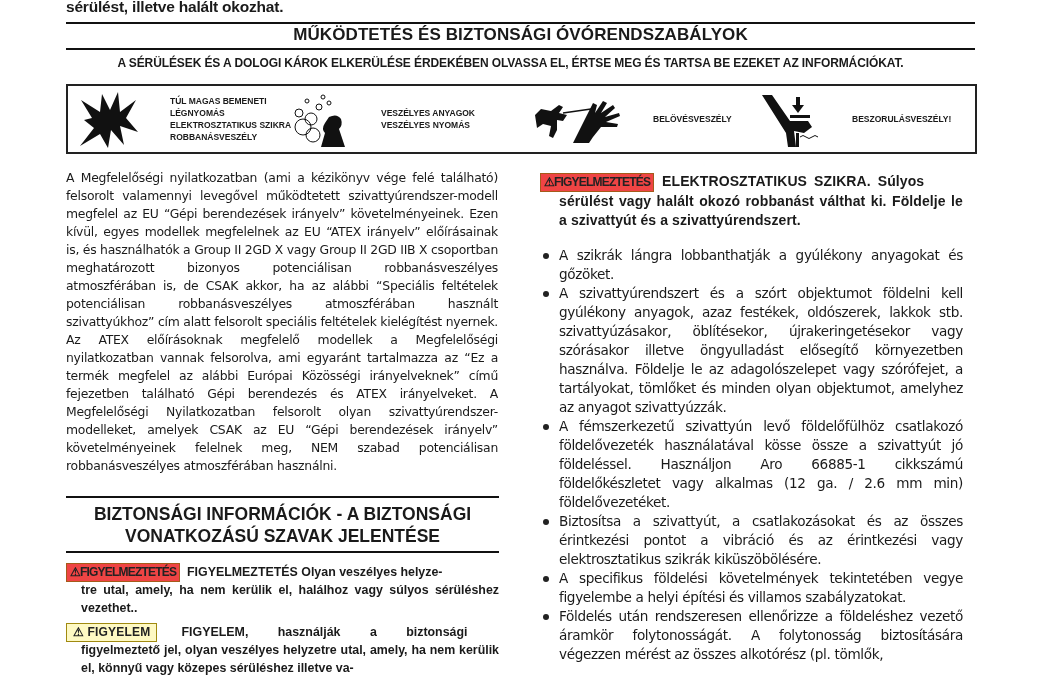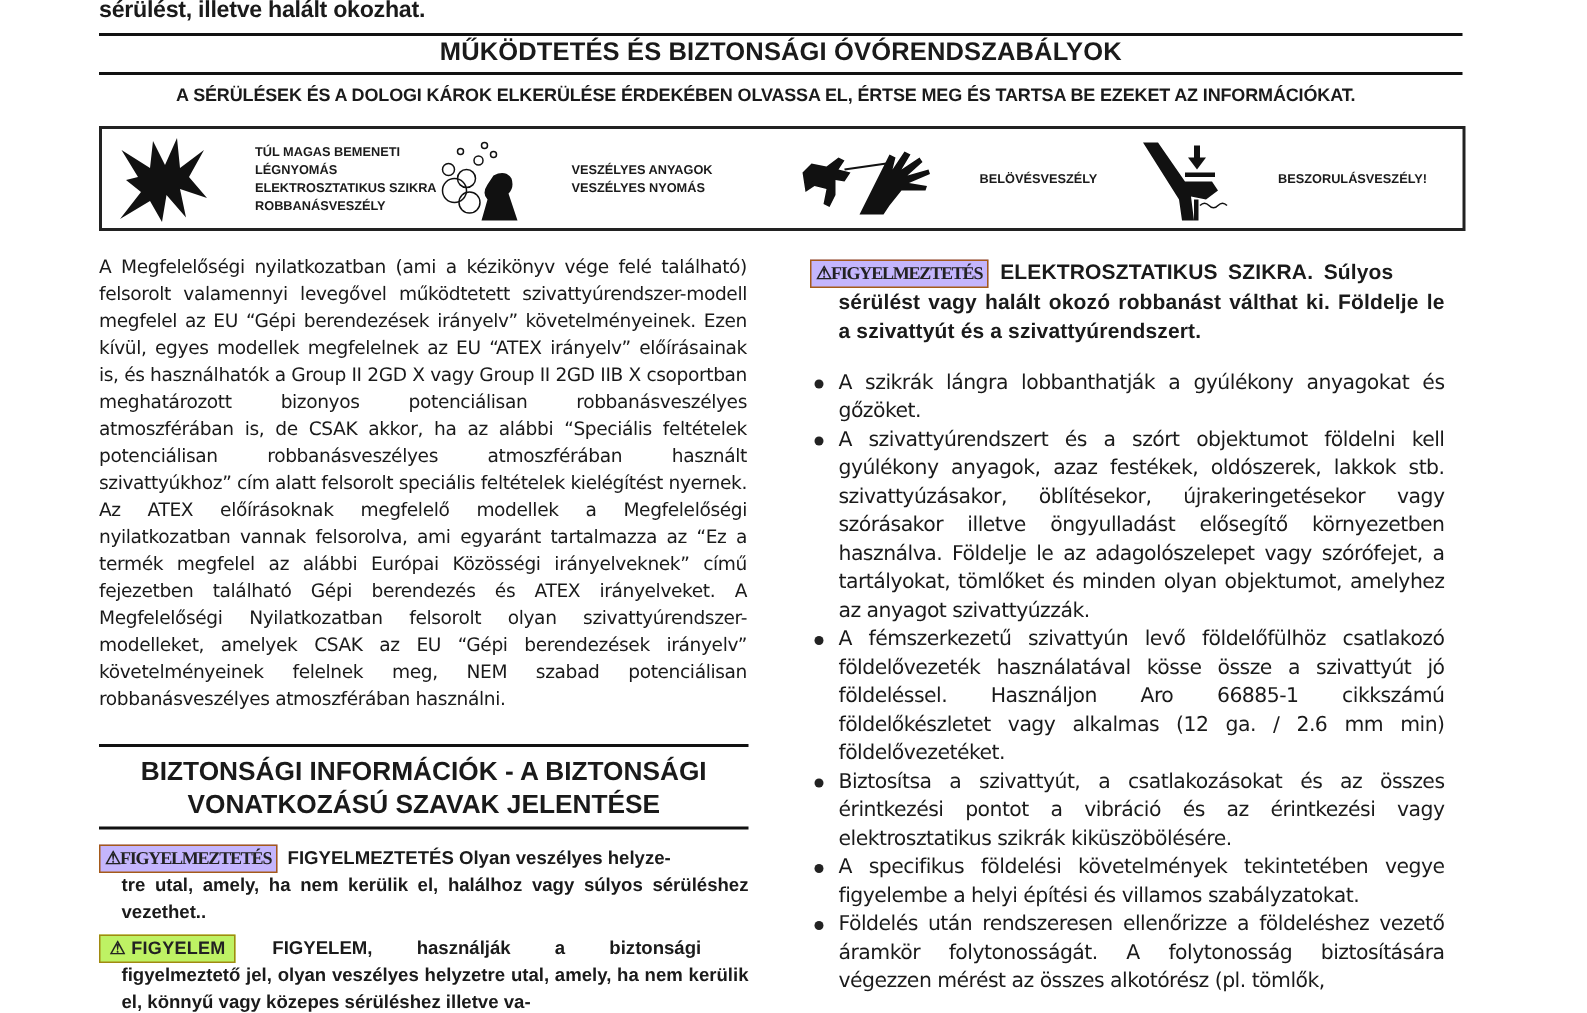--- a/index.html
+++ b/index.html
@@ -12,22 +12,22 @@
   .hazard-box{left:66px;top:84px;width:911px;height:70px;border:2px solid #222;box-sizing:border-box;}
   .hz{position:absolute;display:flex;align-items:center;top:0;height:66px;gap:22px;}
   .hz svg{flex:none;}
   .hz-label{font-weight:bold;font-size:8.5px;font-family:"Liberation Sans",sans-serif;line-height:12px;margin-left:8px;white-space:pre-line;}
   .col-left{left:66px;top:169px;width:432px;}
   .para{font-size:12.4px;line-height:18px;text-align:justify;margin:0;font-family:"DejaVu Sans",sans-serif;letter-spacing:-0.25px;}
   .sec-head{left:66px;top:496px;width:433px;}
   .sec-head .rule-s{height:2px;background:#111;width:100%;}
   .sec-head .t{text-align:center;font-weight:bold;font-size:17.5px;line-height:22px;font-family:"Liberation Sans",sans-serif;padding:5px 0 4px;}
   .badge{display:inline-block;font-weight:bold;font-family:"Liberation Sans",sans-serif;font-size:12px;padding:0 3px;line-height:17px;border:1px solid #a55a1a;vertical-align:baseline;}
-  .badge.warn{background:#c4b5fd;color:#222;letter-spacing:-0.8px;font-family:Liberation Serif, serif;}
-  .badge.caution{background:#bef264;color:#222;border-color:#a08a10;letter-spacing:0.2px;padding:0 6px;}
+  .badge.warn{background:#ef4444;color:#222;letter-spacing:-0.8px;}
+  .badge.caution{background:#fef9c3;color:#222;border-color:#a08a10;letter-spacing:0.2px;padding:0 6px;}
   .def{font-weight:bold;font-size:12.4px;line-height:17.5px;font-family:"Liberation Sans",sans-serif;text-align:justify;margin:0;}
   .def .indent{display:block;padding-left:15px;}
   .col-right{left:540px;top:172px;width:423px;}
   .warn-lead{font-weight:bold;font-size:14px;line-height:19px;font-family:"Liberation Sans",sans-serif;text-align:justify;margin:0;letter-spacing:0.1px;}
   .warn-lead .indent{padding-left:19px;display:block;}
   ul.bul{list-style:none;margin:0;padding:0;}
   ul.bul li{position:relative;padding-left:19px;font-size:13.6px;line-height:19px;text-align:justify;font-family:"DejaVu Sans",sans-serif;letter-spacing:-0.35px;}
   ul.bul li::before{content:"";position:absolute;left:3px;top:7px;width:6px;height:6px;border-radius:50%;background:#222;}
 </style>
 </head>

